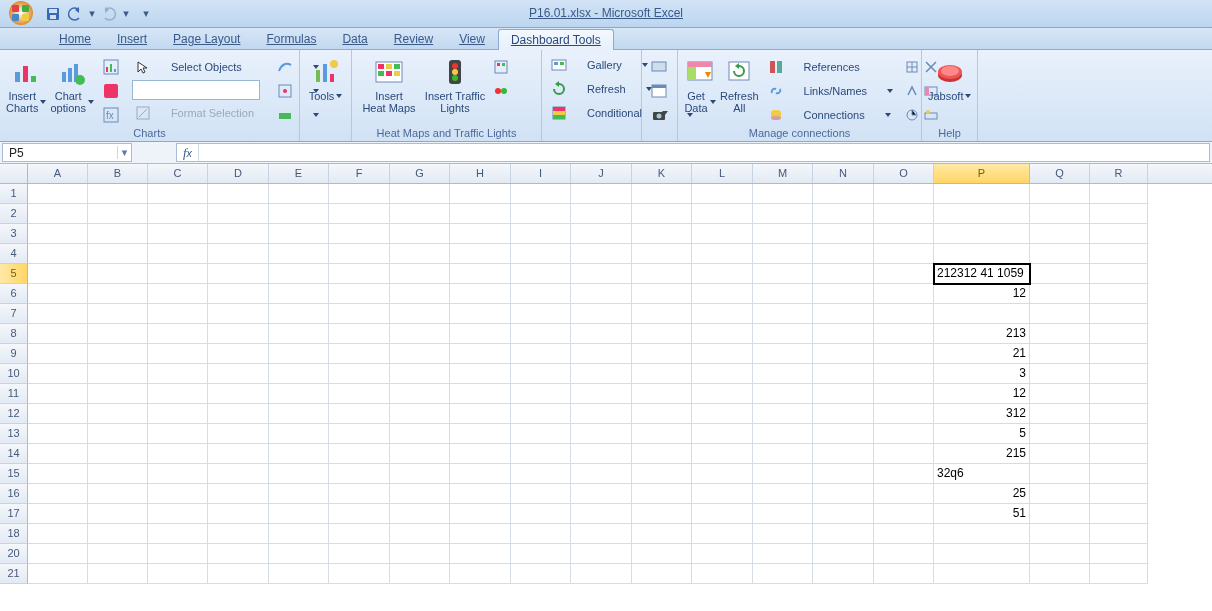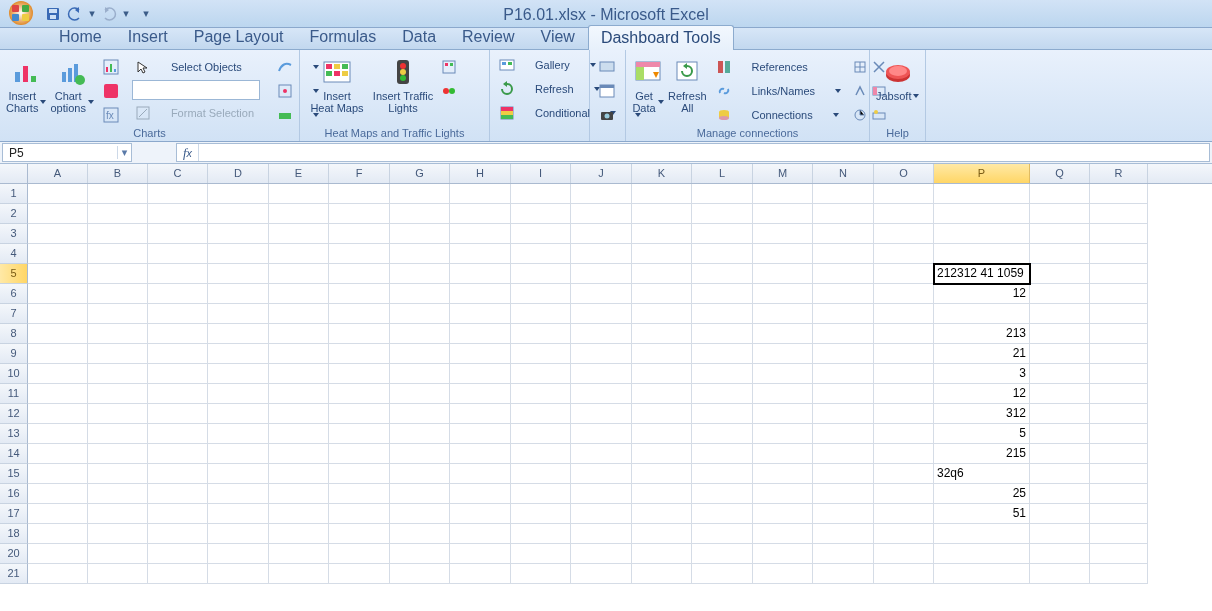--- a/index.html
+++ b/index.html
@@ -5,25 +5,25 @@
   * { box-sizing: border-box; margin: 0; padding: 0; font-family: "Segoe UI", Tahoma, sans-serif; }
   body { width: 1212px; height: 611px; overflow: hidden; background: #fff; font-size: 11px; color: #333; }
 
   
   .titlebar { height: 28px; background: linear-gradient(to bottom, #d2e3f6 0%, #bcd6ef 100%); display: flex; align-items: center; border-bottom: 1px solid #8ba8cc; position: relative; }
   .office-btn { width: 38px; height: 28px; margin-left: 2px; margin-top: -1px; }
   .office-btn svg { width: 38px; height: 28px; }
   .qat { display: flex; gap: 4px; align-items: center; margin-left: 4px; }
   .qat-item { width: 18px; height: 18px; display: flex; align-items: center; justify-content: center; }
   .qat-chev { width: 8px; color: #3b5c88; }
-  .title-center { position:absolute; left:0; right:0; text-align:center; color:#3a5a8a; font-size:16px; top:6px; pointer-events:none; }
+  .title-center { position:absolute; left:0; right:0; text-align:center; color:#3a5a8a; font-size:12px; top:6px; pointer-events:none;text-decoration:underline; }
 
   
   .tabs { height: 22px; background: linear-gradient(to bottom, #d7e6f7, #c2d8ef); display: flex; align-items: flex-end; padding-left: 46px; gap: 0; border-bottom: 1px solid #8cabce; }
-  .tab { padding: 3px 12px 3px 12px; font-size: 16px; color: #3a5a8a; cursor: default; border: 1px solid transparent; border-bottom: none; border-top-left-radius: 3px; border-top-right-radius: 3px; }
+  .tab { padding: 3px 12px 3px 12px; font-size: 12px; color: #3a5a8a; cursor: default; border: 1px solid transparent; border-bottom: none; border-top-left-radius: 3px; border-top-right-radius: 3px; text-decoration: underline; }
   .tab.active { background: linear-gradient(to bottom, #f3f8fe, #e7f0fb); border-color: #8cabce; color: #2a4a7a; position: relative; top: 1px; }
 
   
   .ribbon { height: 92px; background: linear-gradient(to bottom, #e9f1fc 0%, #d1e2f5 100%); border-bottom: 1px solid #8ba8cc; display: flex; }
   .group { border-right: 1px solid #b3c9e3; padding: 2px 6px 0 6px; display: flex; flex-direction: column; }
   .group-body { flex: 1; display: flex; align-items: flex-start; gap: 4px; }
   .group-title { text-align: center; font-size: 11px; color: #4a6a9a; padding: 1px 0 2px 0; height: 15px; }
   .big-btn { display: flex; flex-direction: column; align-items: center; justify-content: flex-start; width: 48px; padding-top: 4px; gap: 2px; cursor: default; }
   .big-btn.wide { width: 62px; }
   .big-icon { width: 32px; height: 32px; display: flex; align-items: center; justify-content: center; }
@@ -221,20 +221,39 @@
                 <rect x="2" y="6" width="12" height="6" fill="#4b5"></rect>
               </svg>
             </span>
             <span class="drop-arrow"></span>
           </div>
       </div>
     </div>
     <div class="group-title">Charts</div>
   </div>
 
+  <div class="group" style="width:52px;">
+    <div class="group-body">
+      <div class="big-btn">
+        <div class="big-icon">
+            <svg width="28" height="28">
+              <rect x="4" y="12" width="4" height="12" fill="#7b5"></rect>
+              <rect x="11" y="6" width="4" height="18" fill="#5a9bdc"></rect>
+              <rect x="18" y="16" width="4" height="8" fill="#e36"></rect>
+              <circle cx="22" cy="6" r="4" fill="#ec4"></circle>
+            </svg>
+          </div>
+        <div class="big-lbl">
+            <span>Tools</span>
+            <span class="drop-arrow"></span>
+          </div>
+      </div>
+    </div>
+    <div class="group-title"></div>
+  </div>
 
   <div class="group" style="width:190px;">
     <div class="group-body">
       <div class="big-btn wide">
         <div class="big-icon">
             <svg width="30" height="28">
               <rect x="2" y="4" width="26" height="20" fill="#fff" stroke="#6a8ab8"></rect>
               <rect x="4" y="6" width="6" height="5" fill="#e36"></rect>
               <rect x="12" y="6" width="6" height="5" fill="#ec4"></rect>
               <rect x="20" y="6" width="6" height="5" fill="#4b5"></rect>

